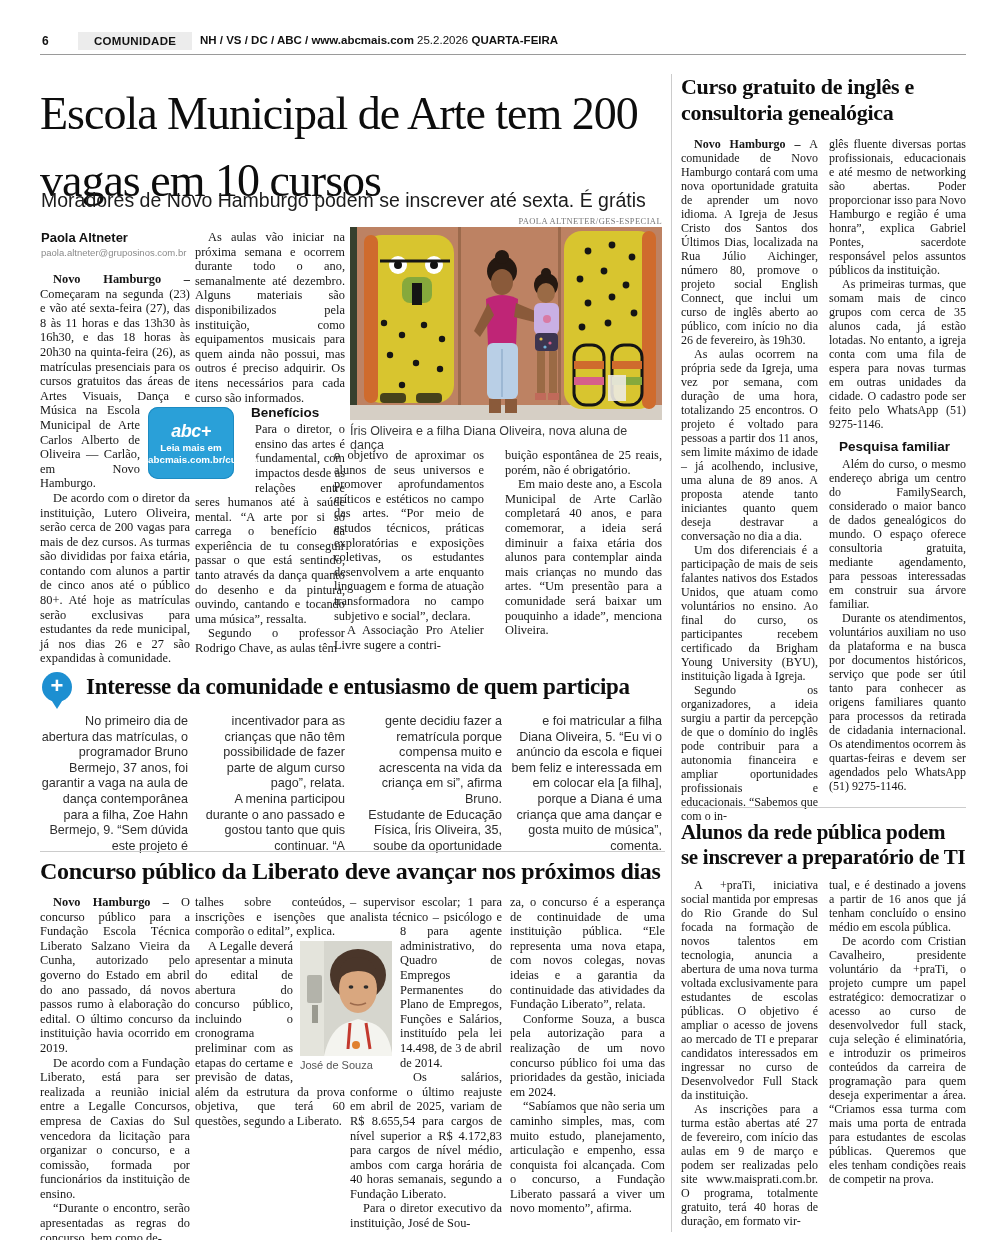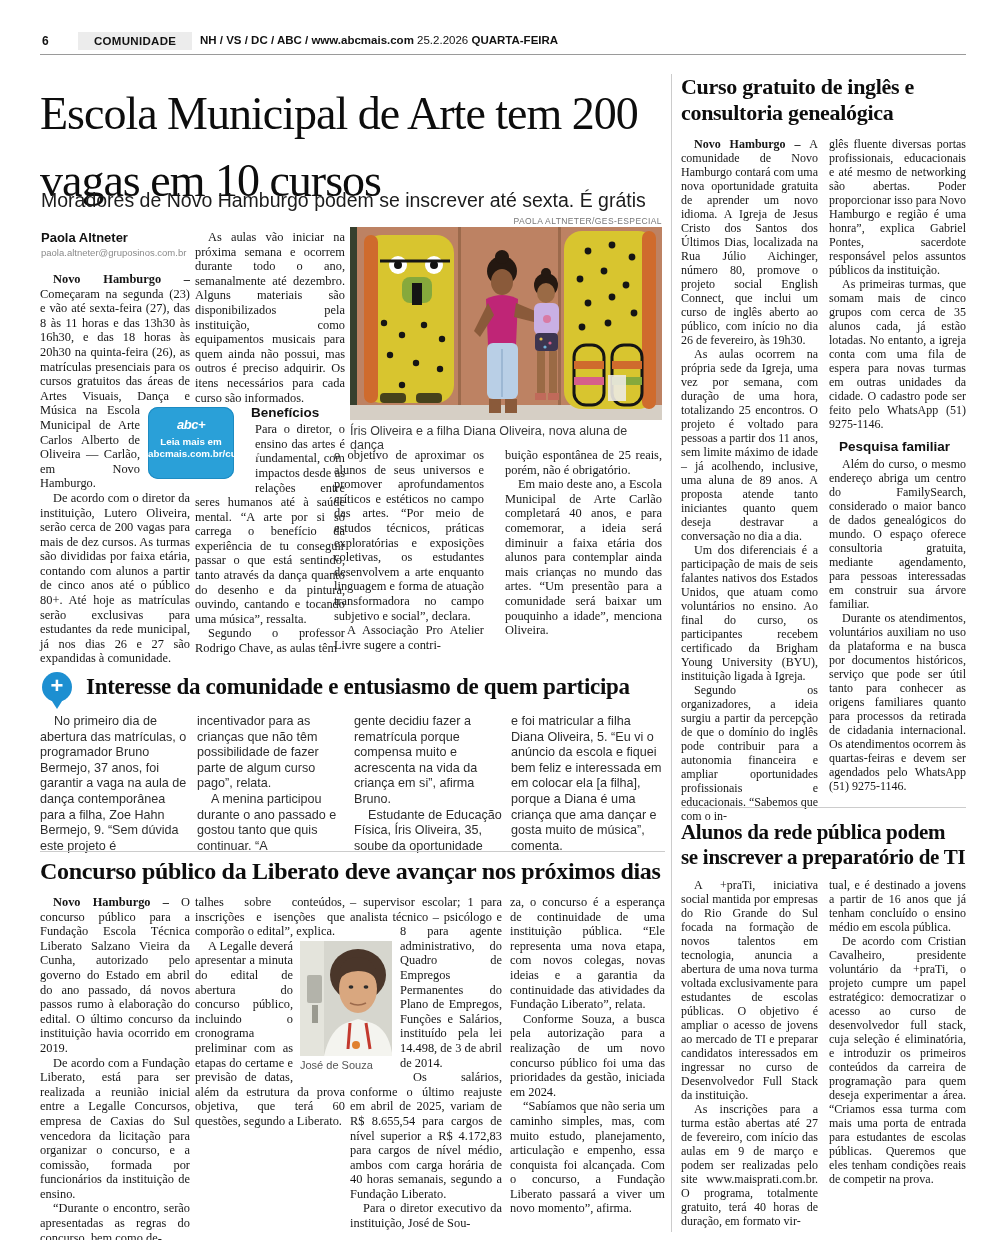--- a/index.html
+++ b/index.html
@@ -30,32 +30,32 @@
   .sp-r{float:right}
   .sp-l{float:left}
   .subhd-sans{font-family:"Liberation Sans",sans-serif;font-weight:bold;font-size:13.5px;color:#111}
 
   
   .byline{font-family:"Liberation Sans",sans-serif;font-weight:bold;font-size:13px}
   .byline-mail{font-family:"Liberation Sans",sans-serif;font-size:9.5px;color:#8a8a8a}
 
   
   .ip{margin:0;font-family:"Liberation Sans","DejaVu Sans",sans-serif;font-size:12.6px;
-      line-height:15.6px;color:#2e2e2e;text-indent:14px;text-align:left}
+      line-height:15.6px;color:#2e2e2e;text-indent:14px;text-align:right}
   .ip.ni{text-indent:0}
 
   
   .badge{position:absolute;left:148px;top:407px;width:86px;height:72px;background:#2aa0d8;
          border-radius:10px;color:#fff;text-align:center;box-shadow:0 0 0 1px #1d8bc2 inset}
   .badge-logo{font-family:"Liberation Sans",sans-serif;font-weight:bold;font-style:italic;
-              font-size:13px;line-height:22px;margin-top:7px;letter-spacing:-.5px}
+              font-size:18px;line-height:22px;margin-top:13px;letter-spacing:-.5px}
   .badge-txt{font-family:"Liberation Sans",sans-serif;font-weight:bold;font-size:9.8px;line-height:11.5px}
 
   
-  .credit{font-family:Liberation Sans, sans-serif;font-size:8.5px;color:#777;letter-spacing:.4px}
+  .credit{font-family:Liberation Serif, serif;font-size:8.5px;color:#777;letter-spacing:.4px}
   .caption{font-family:"Liberation Sans",sans-serif;font-size:12.5px;color:#3a3a3a}
   .caption-sm{font-family:"Liberation Sans",sans-serif;font-size:11px;color:#555}
 
   
   .pin{position:absolute;left:42px;top:672px;width:30px;height:30px;border-radius:50%;
        background:#1d8fd1;color:#fff;text-align:center;font-family:"Liberation Sans",sans-serif;
        font-weight:bold;font-size:22px;line-height:28px}
   .pin-tail{position:absolute;left:8px;top:26px;width:0;height:0;
             border-left:7px solid transparent;border-right:7px solid transparent;
             border-top:11px solid #1d8fd1}

